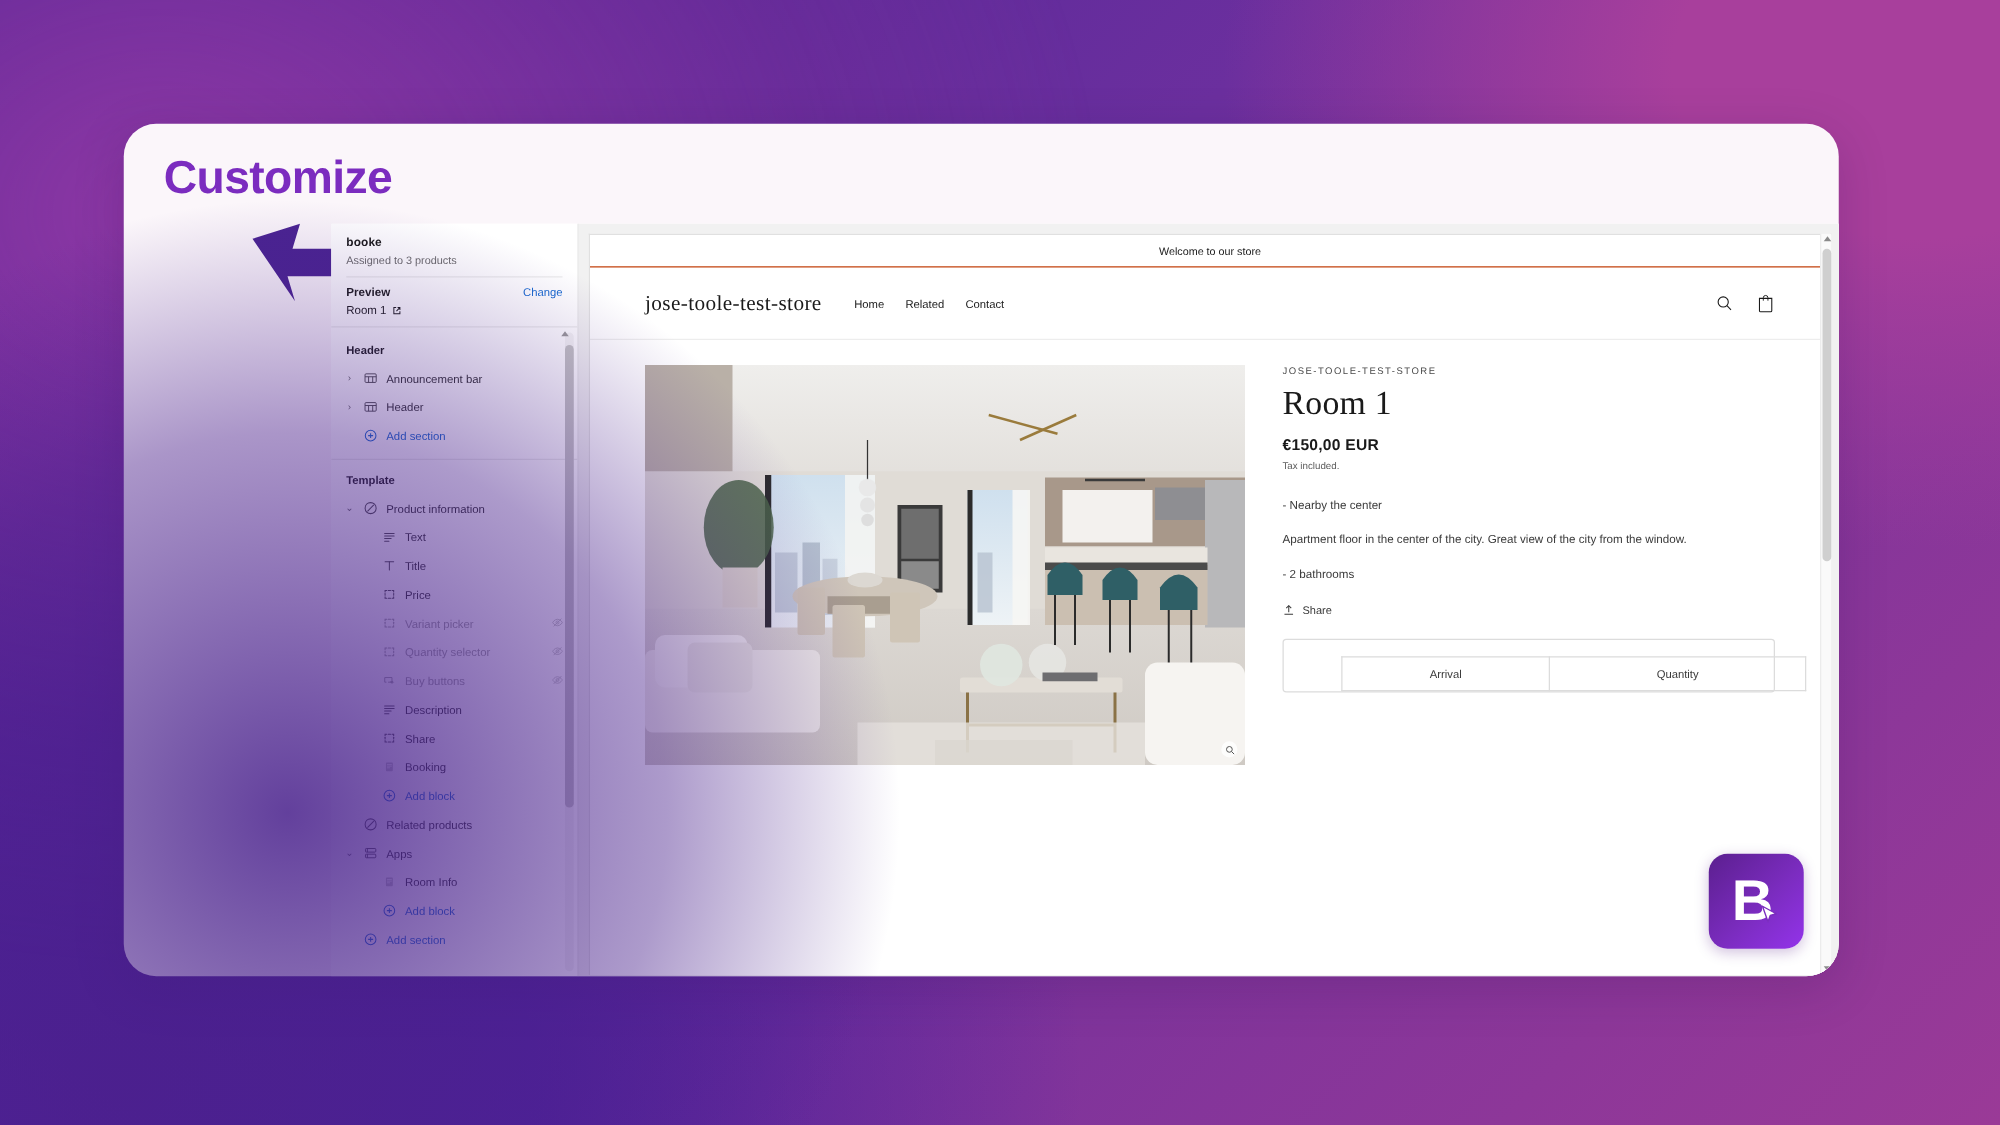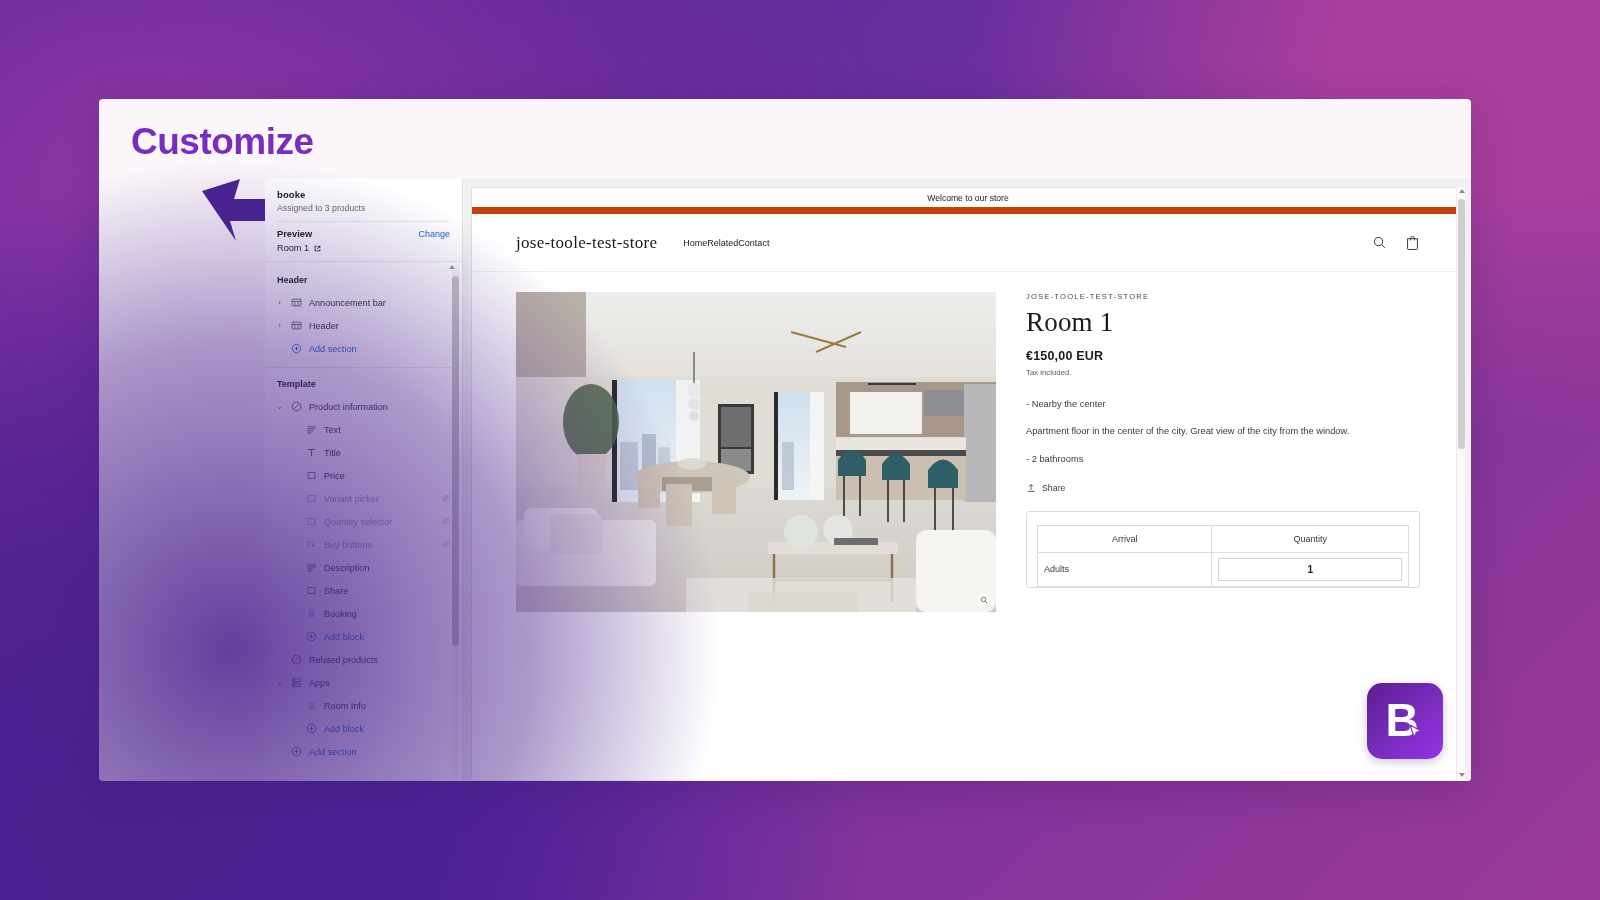--- a/index.html
+++ b/index.html
@@ -36,21 +36,21 @@
     border-radius: 50%;
     background: radial-gradient(closest-side, rgba(72,32,140,.85), rgba(72,32,140,.45) 62%, rgba(72,32,140,0) 100%);
   }
 
   
   #card {
     position: absolute;
     left: 99px; top: 99px;
     width: 1372px; height: 682px;
     background: #fbf6fa;
-    border-radius: 4px;
+    border-radius: 26px;
     box-shadow: 0 10px 40px rgba(40,10,70,.18);
     overflow: hidden;
   }
 
   #card-title {
     position: absolute;
     left: 32px; top: 22px;
     font-size: 37px;
     font-weight: bold;
     color: #7b2cbf;
@@ -168,37 +168,37 @@
     background: #fff;
     border: 1px solid #e0e0e0;
     border-bottom: none;
     overflow: hidden;
     position: relative;
   }
   .ann-bar {
     height: 26px;
     display: flex; align-items: center; justify-content: center;
     font-size: 8.6px; color: #1a1a1a;
-    border-bottom: 7px solid #c2410c;
+    border-bottom: 1px solid #c2410c;
   }
   .store-header {
     height: 58px;
     display: flex; align-items: center;
     padding: 0 44px;
     border-bottom: 1px solid #ededed;
     gap: 26px;
   }
   .store-logo {
     font-family: "Liberation Serif", serif;
     font-size: 17px;
     color: #1a1a1a;
     letter-spacing: .3px;
     white-space: nowrap;
   }
-  .store-nav { display: flex; }
+  .store-nav { display: flex; gap: 17px; }
   .store-nav a { font-size: 9px; color: #1a1a1a; text-decoration: none; }
   .store-icons { margin-left: auto; display: flex; gap: 18px; align-items: center; }
   .store-icons svg { display: block; }
 
   .pdp {
     display: flex;
     padding: 20px 44px 0 44px;
     gap: 30px;
   }
   .pdp-media {
@@ -228,21 +228,21 @@
   .pdesc p { margin-bottom: 12px; }
   .pshare { margin-top: 16px; display: flex; align-items: center; gap: 6px; font-size: 8.8px; color: #3a3a3a; }
 
   .booking-card {
     margin-top: 18px;
     border: 1px solid #dcdcdc;
     border-radius: 3px;
     padding: 13px 10px 0 10px;
   }
   .booking-prices { text-align: center; font-size: 9.4px; color: #3a3a3a; padding-bottom: 12px; }
-  .booking-table { width: 100%; border-collapse: collapse; }
+  .booking-table { width: 100%; border-collapse: collapse; margin-left: 36px; }
   .booking-table td, .booking-table th {
     border: 1px solid #dcdcdc;
     font-size: 9px;
     color: #3a3a3a;
     font-weight: normal;
   }
   .booking-table th { text-align: center; padding: 8px 4px; }
   .bt-label { padding: 8px 6px; width: 47%; }
   .bt-input { padding: 5px 6px; }
   .bt-input input {
@@ -747,26 +747,20 @@
                 <span>Share</span>
               </div>
 
               <div class="booking-card">
                 <table class="booking-table">
                   <tbody>
                       <tr>
                     <th>Arrival</th>
                     <th>Quantity</th>
                   </tr>
-                  <tr>
-                    <td class="bt-label">Adults</td>
-                    <td class="bt-input">
-                      <input type="text" value="1" style="">
-                    </td>
-                  </tr>
                 </tbody>
                   </table>
               </div>
             </div>
           </div>
         </div>
 
         <div class="pv-scrollbar">
           <div class="pv-arr up"></div>
           <div class="pv-thumb"></div>

